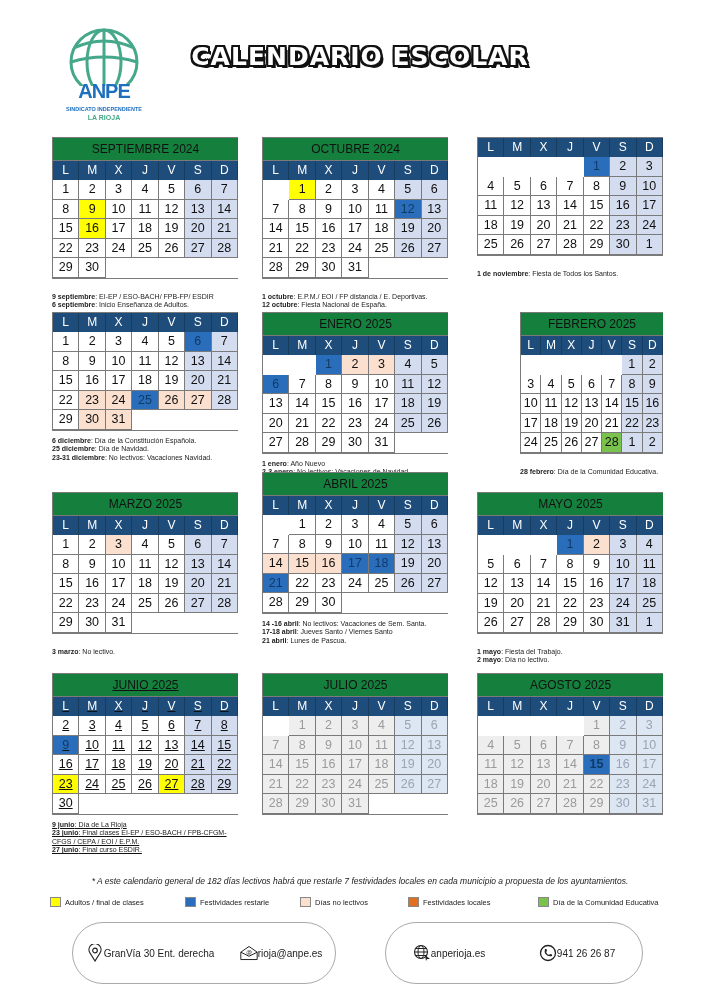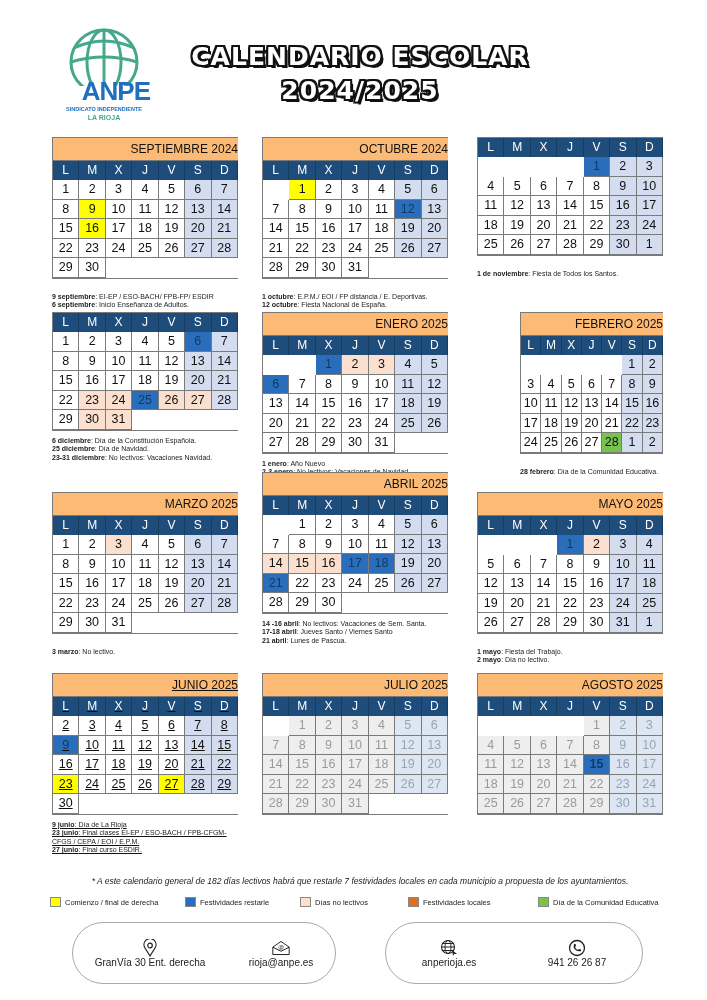--- a/index.html
+++ b/index.html
@@ -1,26 +1,26 @@
 <!DOCTYPE html>
 <html><head>
 <meta charset="utf-8">
 <style>
   * { box-sizing: border-box; margin: 0; padding: 0; }
   body { width: 707px; height: 1000px; background: #ffffff; font-family: "Liberation Sans", sans-serif; color: #111; position: relative; overflow: hidden; }
   .logo { position: absolute; left: 58px; top: 26px; width: 92px; height: 98px; }
   .logo svg { display: block; }
-  .logo-text { position: absolute; left: 0; top: 52px; width: 92px; text-align: right; font-weight: 900; font-size: 26px; color: #1f6fbf; letter-spacing: -1px; line-height: 26px; font-family: "Liberation Sans", sans-serif; }
+  .logo-text { position: absolute; left: 0; top: 52px; width: 92px; text-align: center; font-weight: 900; font-size: 20px; color: #1f6fbf; letter-spacing: -1px; line-height: 26px; font-family: "Liberation Sans", sans-serif; }
   .logo-sub { position: absolute; left: 0; top: 80px; width: 92px; text-align: center; font-size: 5.5px; font-weight: bold; color: #1f6fbf; }
   .logo-region { position: absolute; left: 0; top: 88px; width: 92px; text-align: center; font-size: 7px; font-weight: bold; color: #46a88a; }
   .title { position: absolute; left: 170px; top: 40px; width: 380px; text-align: center; font-family: "DejaVu Sans", sans-serif; font-weight: bold; color: #fff; font-size: 25px; line-height: 34px;
     text-shadow: -2px -2px 0 #111, 2px -2px 0 #111, -2px 2px 0 #111, 2px 2px 0 #111, 0 2px 0 #111, 0 -2px 0 #111, 2px 0 0 #111, -2px 0 0 #111, 3px 3px 0 #111; letter-spacing: 1px; }
   .month { position: absolute; width: 186px; }
   .month-box { border: 1px solid #7a7a7a; border-right: none; }
-  .month-title { height: 23px; line-height: 23px; text-align: right; font-size: 12px; color: #111; background: #fdba74; border-bottom: 1px solid #7a7a7a; }
+  .month-title { height: 23px; line-height: 23px; text-align: center; font-size: 12px; color: #111; background: #15803d; border-bottom: 1px solid #7a7a7a; }
   .dow-row { display: flex; background: #1e4d7b; height: 19px; }
   .dow { width: 26.57px; text-align: center; color: #fff; font-size: 12px; line-height: 19px; border-right: 1px solid #163c60; }
   .week { display: flex; height: 19.5px; }
   .day { width: 26.57px; text-align: center; font-size: 12.5px; line-height: 19px; border-right: 1px solid #7a7a7a; border-bottom: 1px solid #7a7a7a; background: #fff; }
   .day.empty { background: transparent; border-color: transparent; }
   .day.empty.left { border-right: none; }
   .day.weekend { background: #d4dcef; }
   .day.start { background: #ffff00; }
   .day.holiday { background: #2a6ebb; color: #103a66; }
   .day.nolective { background: #fbe0cf; }
@@ -28,21 +28,21 @@
   .day.summer { background: #eeeeee; color: #9a9a9a; }
   .day.summer.weekend { background: #dde6f3; color: #9aa4b2; }
   .day.summer.holiday { background: #2a6ebb; color: #103a66; font-weight: bold; }
   .notes { margin-top: 6px; font-size: 7px; line-height: 8.5px; color: #222; }
   .notes b { font-weight: bold; }
   .footnote { position: absolute; left: 40px; top: 876px; width: 640px; text-align: center; font-style: italic; font-size: 8.5px; color: #222; }
   .legend { position: absolute; top: 897px; left: 50px; width: 620px; display: flex; font-size: 7.5px; color: #222; align-items: center; }
   .legend-item { display: flex; align-items: center; gap: 4px; }
   .swatch { width: 11px; height: 10px; border: 1px solid #888; }
   .contact { position: absolute; top: 922px; height: 62px; border: 1.5px solid #aaa; border-radius: 31px; display: flex; justify-content: space-around; align-items: center; }
-  .contact-item { display: flex; flex-direction: column; align-items: center; gap: 0; font-size: 10px; color: #222; }
+  .contact-item { display: flex; align-items: center; gap: 0; font-size: 10px; color: #222; }
   .contact-icon { width: 18px; height: 18px; display: flex; align-items: center; justify-content: center; }
 </style>
 </head>
 <body>
 
 <div class="logo">
   <svg width="92" height="60" viewBox="0 0 92 60">
     <g fill="none" stroke="#46a88a" stroke-width="3">
       <ellipse cx="46" cy="36" rx="33" ry="32"></ellipse>
       <ellipse cx="46" cy="36" rx="17" ry="32"></ellipse>
@@ -51,21 +51,20 @@
       <path d="M13 36 Q46 26 79 36"></path>
     </g>
   </svg>
   <div class="logo-text">ANPE</div>
   <div class="logo-sub">SINDICATO INDEPENDIENTE</div>
   <div class="logo-region">LA RIOJA</div>
 </div>
 
 <div class="title">
   <div>CALENDARIO ESCOLAR</div>
-  <div>2024/2025</div>
 </div>
 
 <div id="months">
     <div class="month" style="left: 52px; top: 137px;">
       <div class="month-box">
         <div class="month-title">SEPTIEMBRE 2024</div>
         <div class="dow-row">
           <div class="dow">L</div>
           <div class="dow">M</div>
           <div class="dow">X</div>
@@ -809,21 +808,21 @@
         </div>
       </div>
     </div>
   </div>
 
 <div class="footnote">* A este calendario general de 182 días lectivos habrá que restarle 7 festividades locales en cada municipio a propuesta de los ayuntamientos.</div>
 
 <div class="legend">
   <div class="legend-item" style="width:110px">
     <span class="swatch" style="background:#ffff00"></span>
-    <span>Comienzo / final de derecha</span>
+    <span>Adultos / final de clases</span>
   </div>
   <div class="legend-item" style="width:115px; margin-left:25px">
     <span class="swatch" style="background:#2a6ebb"></span>
     <span>Festividades restarle</span>
   </div>
   <div class="legend-item" style="width:100px">
     <span class="swatch" style="background:#fbe0cf"></span>
     <span>Días no lectivos</span>
   </div>
   <div class="legend-item" style="width:130px; margin-left:8px">

